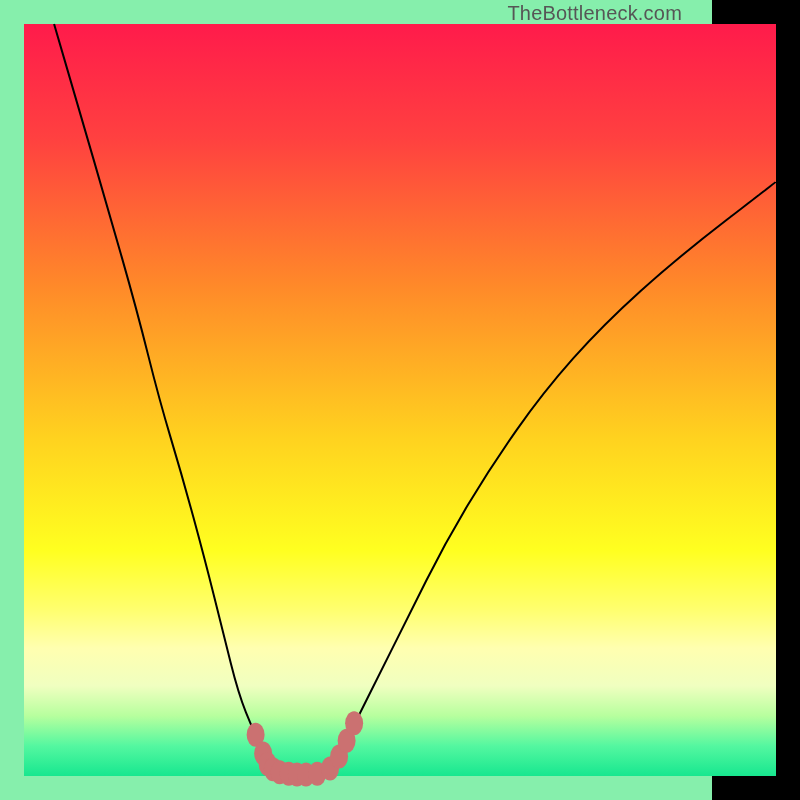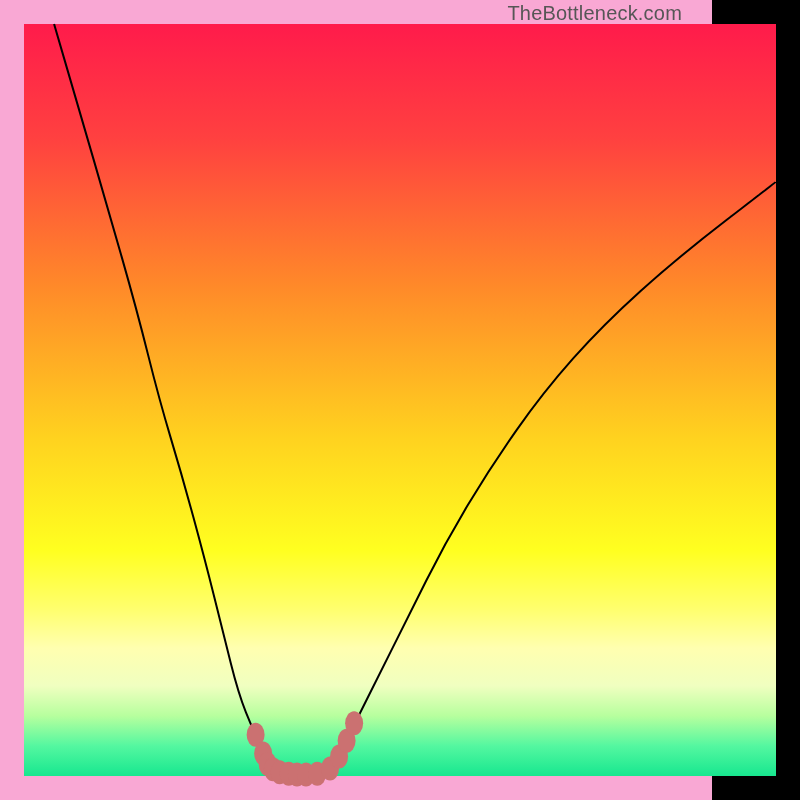--- a/index.html
+++ b/index.html
@@ -9,21 +9,21 @@
     height: 800px;
     background: #000;
     font-family: Arial, Helvetica, sans-serif;
     overflow: hidden;
   }
   .frame {
     position: absolute;
     left: 0; top: 0;
     width: 712px;
     height: 800px;
-    background: #f9a8d4;
+    background: #86efac;
   }
   .plot {
     position: absolute;
     left: 24px;
     top: 24px;
     width: 752px;
     height: 752px;
     
   }
   .watermark {

